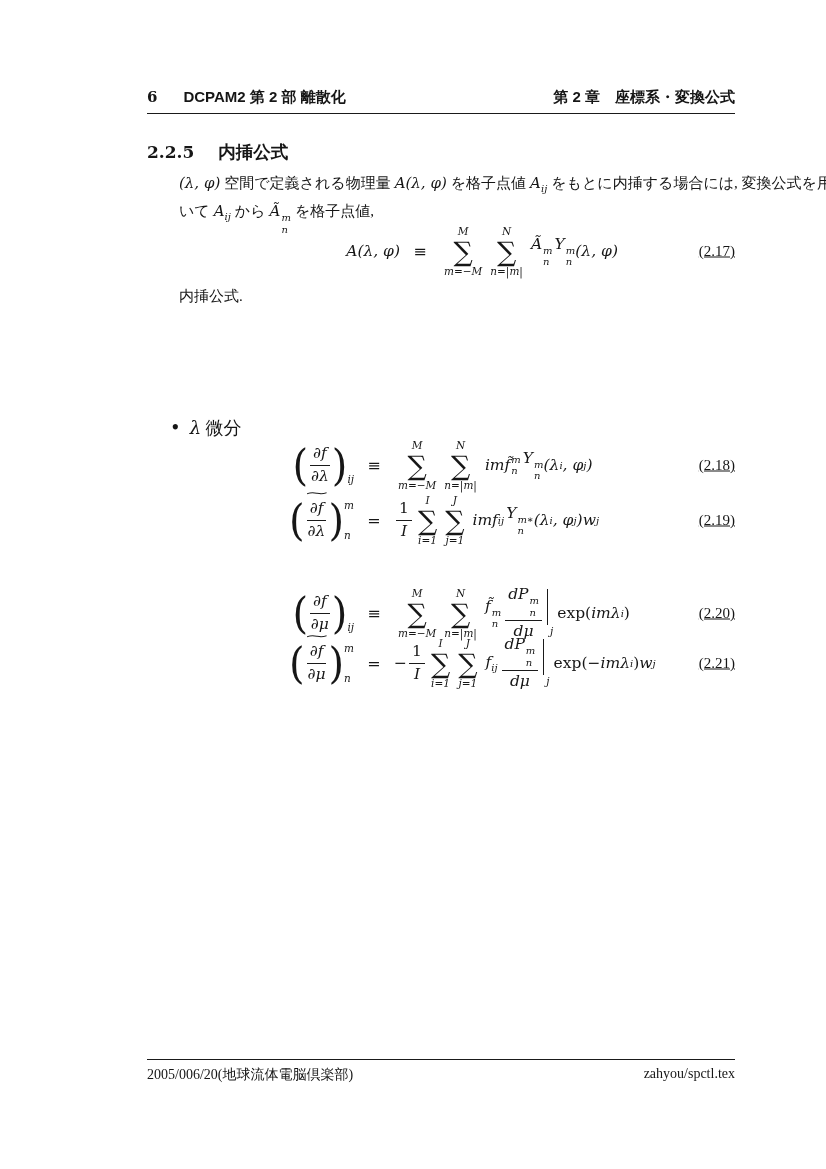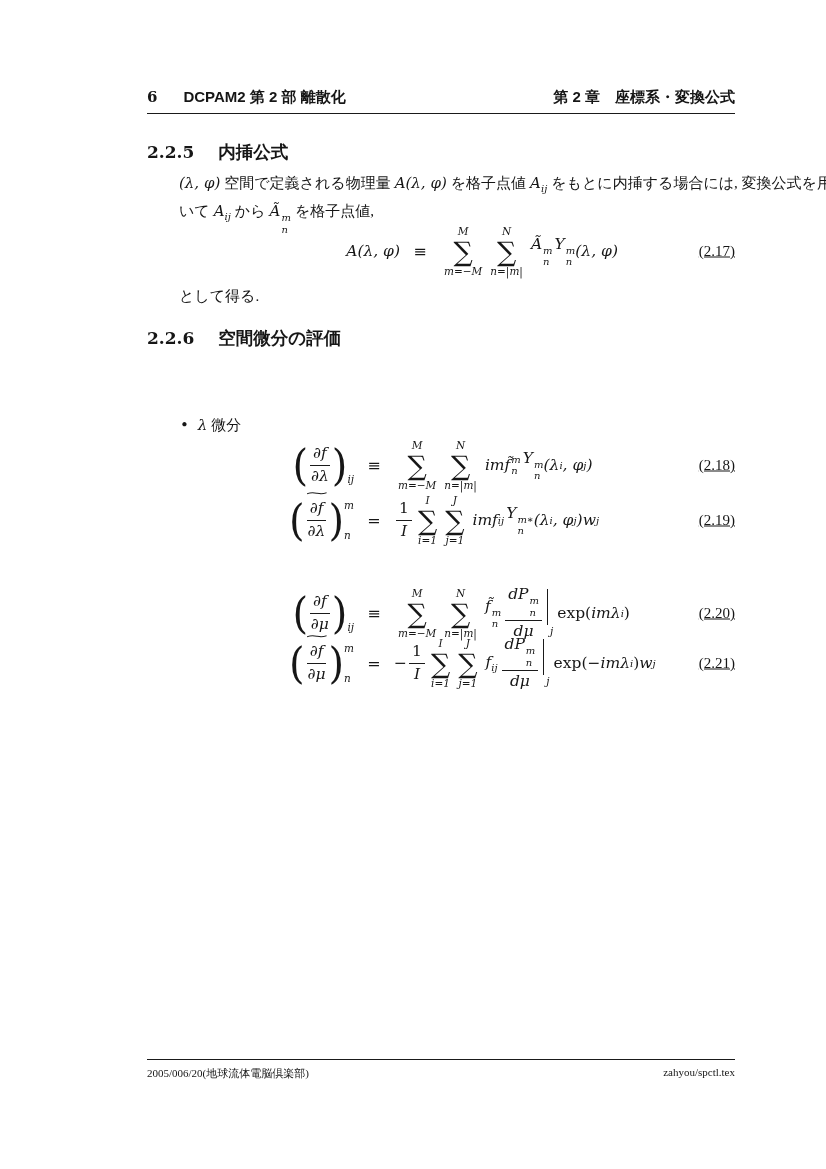--- a/index.html
+++ b/index.html
@@ -8,40 +8,40 @@
   .page { position:relative; width:826px; height:1169px; background:#ffffff; overflow:hidden; }
 
   
   .hdr { position:absolute; left:147px; top:88px; width:588px; }
   .hdr-line { display:flex; align-items:baseline; font-weight:bold; font-size:15px; }
   .hdr-pagenum { font-family:"DejaVu Serif",serif; }
   .hdr-left { margin-left:26px; font-family:"Liberation Sans","DejaVu Sans",sans-serif; font-size:15px; }
   .hdr-right { margin-left:auto; font-family:Liberation Sans, sans-serif; font-size:15px; }
   .hdr-rule { margin-top:6px; border-top:1px solid #1a1a1a; height:0; }
   .ftr-rule { position:absolute; left:147px; top:1059px; width:588px; border-top:1px solid #1a1a1a; }
-  .ftr-line { position:absolute; left:147px; top:1066px; width:588px; display:flex; font-size:11px; }
+  .ftr-line { position:absolute; left:147px; top:1066px; width:588px; display:flex; font-size:14px; }
   .ftr-right { margin-left:auto; }
 
   
   .sec-h { position:absolute; left:147px; width:588px; display:flex; align-items:baseline; font-weight:bold; }
   .sec-num { font-family:"DejaVu Serif",serif; font-size:17px; }
   .sec-title { margin-left:24px; font-family:Liberation Sans, sans-serif; font-size:17.5px; }
   .para { position:absolute; left:147px; width:610px; font-size:15px;margin-left:32px; }
   .pline { white-space:nowrap; line-height:23px; }
   .jp { }
   .mi { font-family:"DejaVu Serif","Liberation Serif",serif; font-style:italic; }
   .rm { font-family:"DejaVu Serif","Liberation Serif",serif; font-style:normal; }
   .im { margin:0 4px; }
   .pline .im:first-child { margin-left:0; }
   sub { font-size:10px; }
   .ss { display:inline-flex; flex-direction:column; align-items:flex-start; font-size:10px; line-height:1.15;
         vertical-align:-5px; margin-left:1px; }
 
   
-  .bullet { position:absolute; left:159px; width:588px; padding-left:21px; font-size:15px; }
+  .bullet { position:absolute; left:149px; width:588px; padding-left:21px; font-size:18px; }
   .bullet .dot { margin-right:9px; }
 
   
   .eqrow { position:absolute; left:147px; width:588px; display:flex; align-items:center; font-size:15.5px; }
   .lhsbox { display:flex; justify-content:flex-end; align-items:center; }
   .w207 { width:207px; } .w253 { width:253px; }
   .relbox { width:40px; display:flex; justify-content:center; font-size:16px; }
   .rhs { display:flex; align-items:center; }
   .tag { position:absolute; right:0; top:50%; transform:translateY(-50%); font-size:15px;text-decoration:underline; }
 
@@ -125,27 +125,23 @@
       <span class="t2"><span class="mi">Y</span><span class="ss">
             <span class="mi">m</span>
             <span class="mi">n</span>
           </span></span>
       <span class="mi">(λ, φ)</span>
     </div>
     <span class="tag">(2.17)</span>
   </div>
 
   <div class="para" style="top:287px;">
-    <span class="jp">として得る.</span>
-  </div>
-
-  <div class="sec-h" style="top:326px;">
-    <span class="sec-num">2.2.6</span>
-    <span class="sec-title">空間微分の評価</span>
-  </div>
+    <span class="jp">内挿公式.</span>
+  </div>
+
 
   <div class="para" style="top:358px;">
   </div>
 
   <div class="bullet" style="top:416px;">
     <span class="dot rm">•</span><span class="mi">λ</span> <span class="jp">微分</span>
   </div>
 
   <div class="eqrow" style="top:438px; height:54px;">
     <div class="lhsbox w207">

